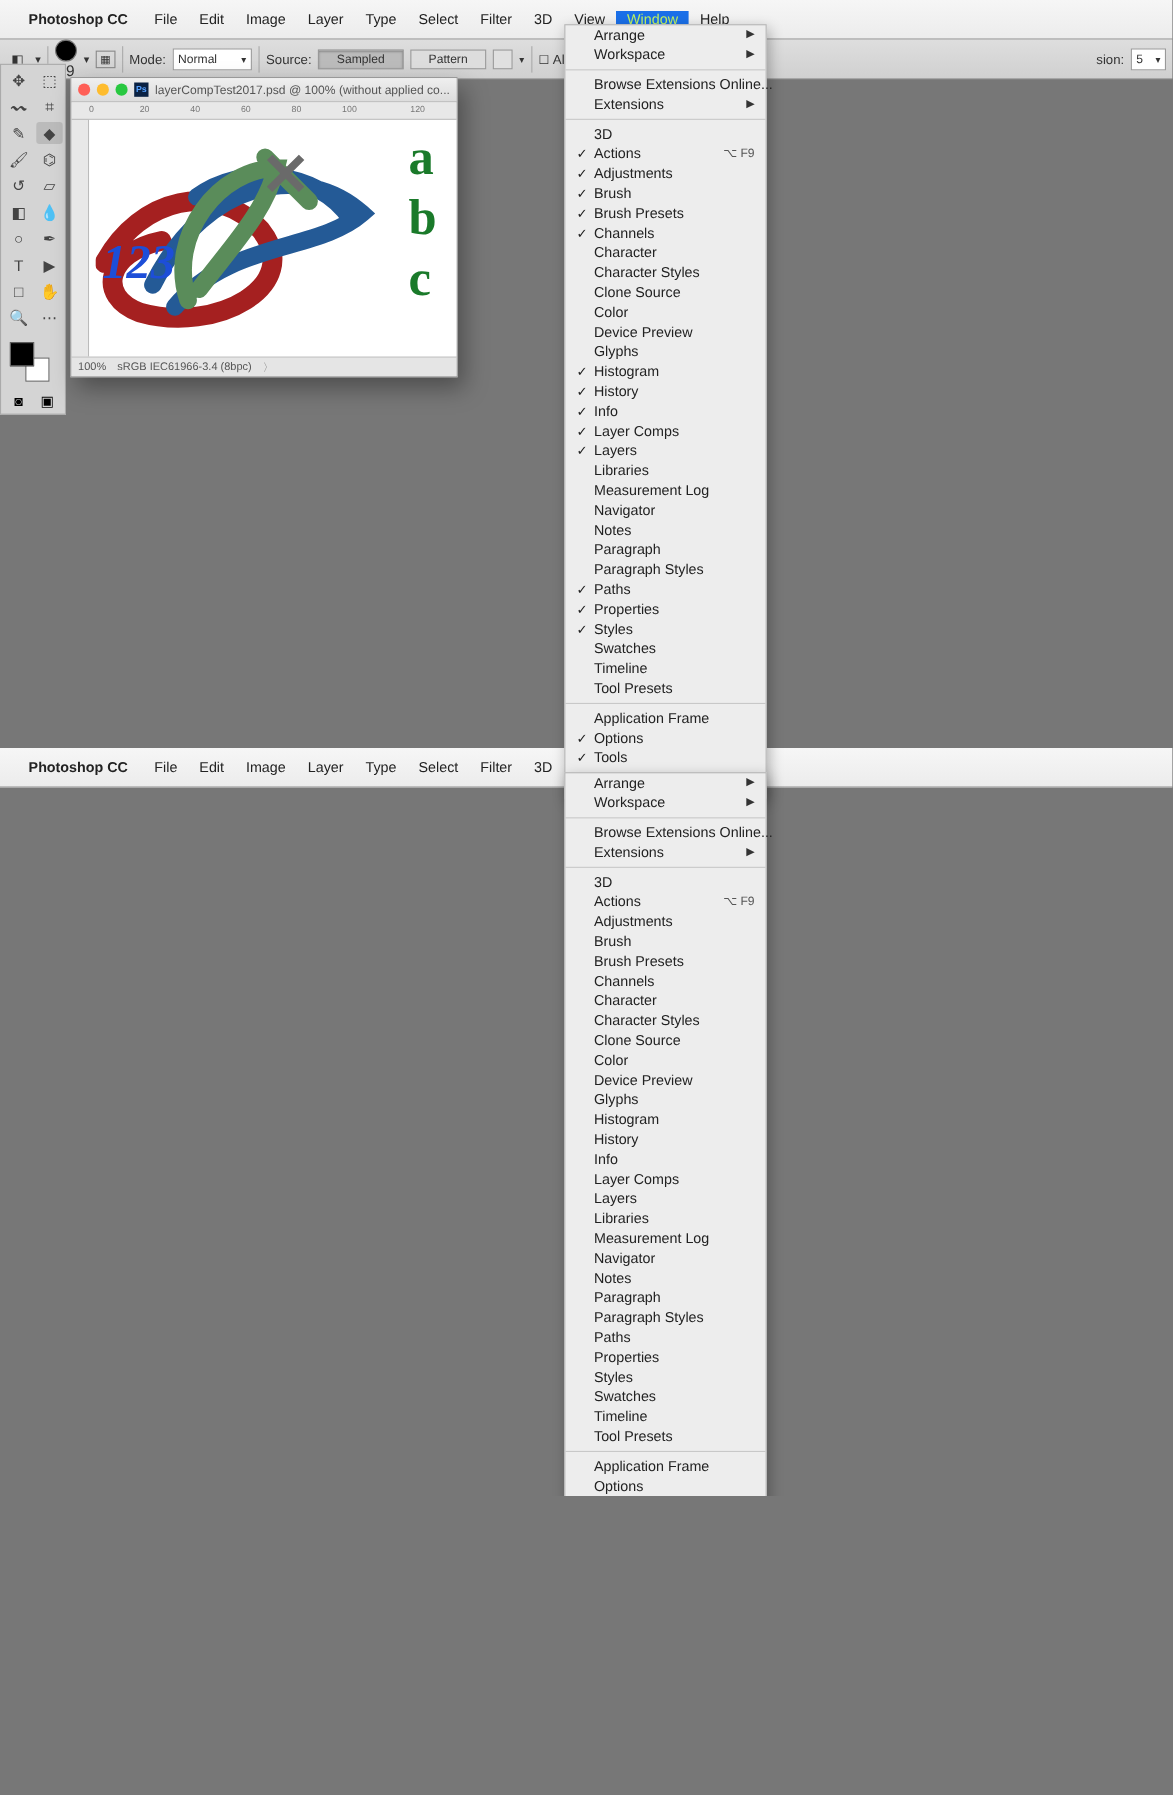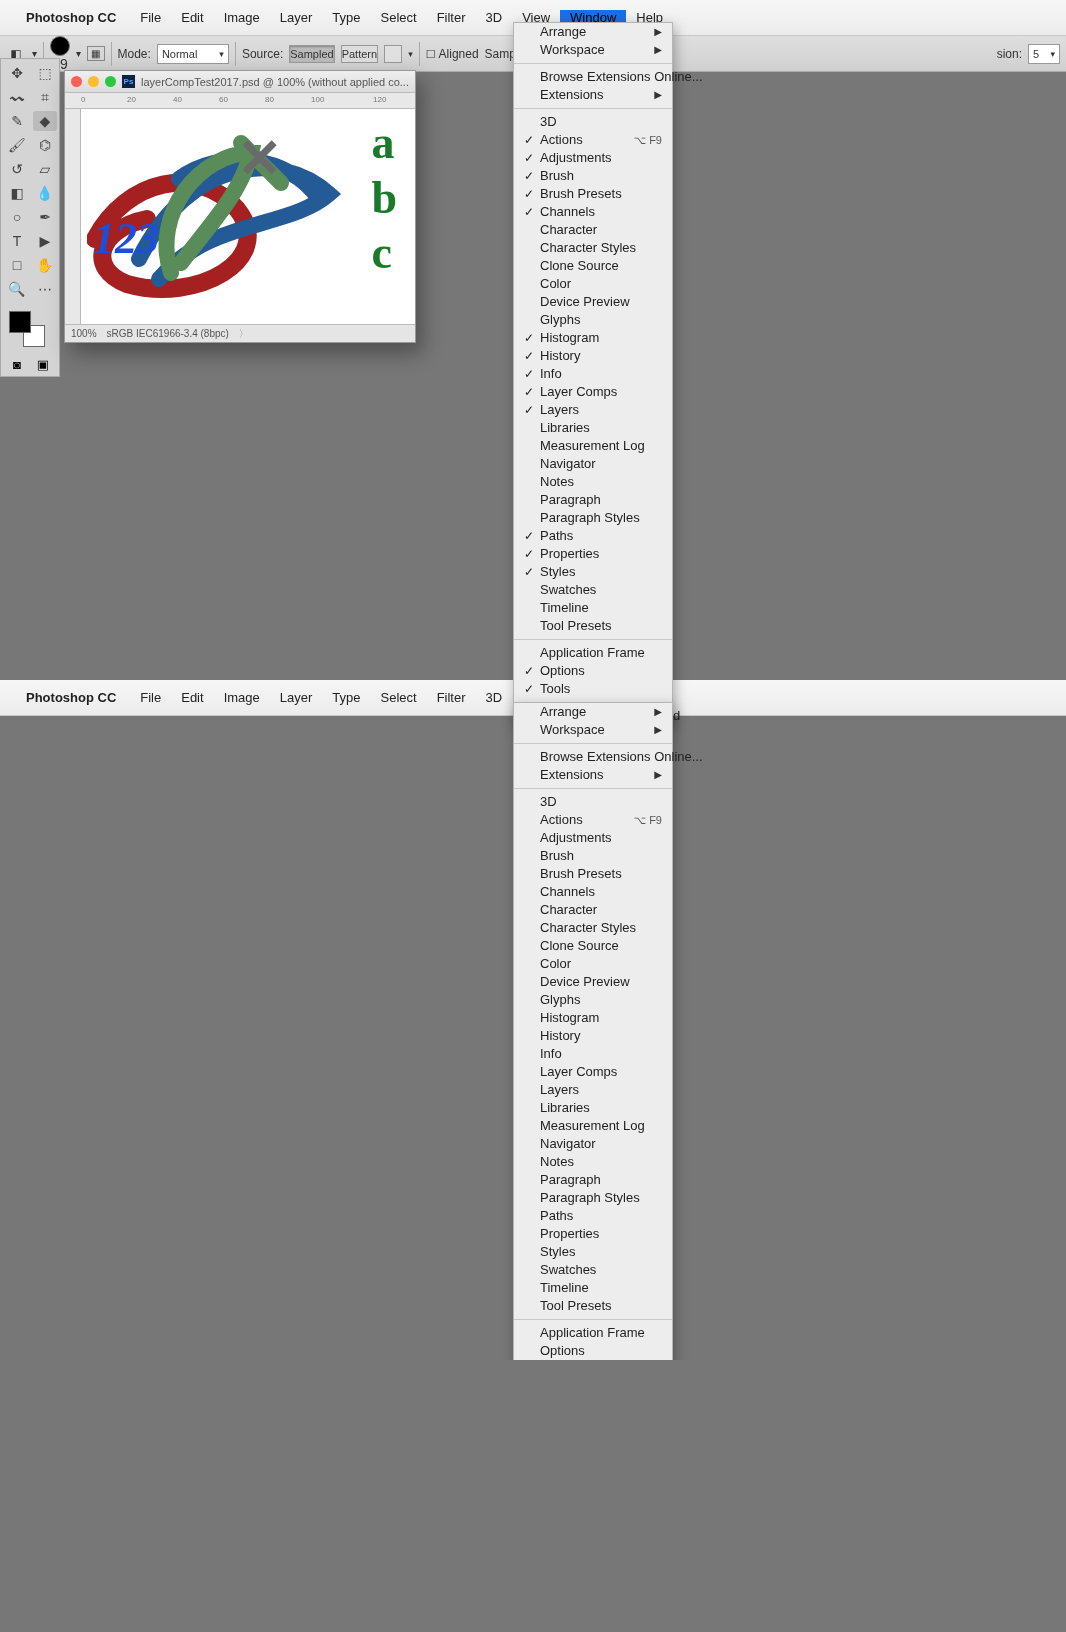--- a/index.html
+++ b/index.html
@@ -22,21 +22,21 @@
     color: #222;
   }
   .menubar .apple { font-size: 14px; margin-right: 14px; }
   .menubar .app-name { font-weight: 600; margin-right: 14px; }
   .menubar .mitem {
     padding: 0 10px;
     cursor: default;
   }
   .menubar .mitem.highlight {
     background: #1a6fe8;
-    color: #000000;
+    color: #bef264;
   }
   .optionsbar {
     background: linear-gradient(#dedede,#d0d0d0);
     border-bottom: 1px solid #aaa;
     height: 36px;
     display: flex;
     align-items: center;
     gap: 6px;
     padding: 0 6px;
     font-size: 12px;
@@ -44,37 +44,37 @@
   }
   .optionsbar .circle {
     width: 20px; height: 20px; border-radius: 50%; background:#000; border:1px solid #777;
   }
   .optionsbar .num { font-size:14px; }
   .optionsbar .sel {
     border:1px solid #999; height:20px; padding:0 4px; font-size:11px;
     background:#fff; display:flex; align-items:center;
   }
   .optionsbar .btn {
-    border:1px solid #999; padding:2px 0; font-size:11px;
+    border:1px solid #999; padding:2px 16px; font-size:11px;
     background:#ddd;
   }
   .optionsbar .btn.active { background:#bbb; box-shadow: inset 0 1px 2px rgba(0,0,0,0.3); }
   .optionsbar .chk::before { content:"☐ "; font-size:11px; }
   .optionsbar .sep { width:1px; height:24px; background:#aaa; }
 
   
   .dropdown {
     position: absolute;
     top: 22px;
     background:#ededed;
     border:1px solid #b5b5b5;
     box-shadow: 2px 4px 12px rgba(0,0,0,0.3);
     font-size: 13px;
     color: #222;
-    width: 160px;
+    width: 184px;
     z-index: 100;
   }
   .dropdown .drow {
     display:flex; align-items:center;
     padding: 1px 10px 1px 26px;
     position:relative;
     white-space: nowrap;
     line-height: 16px;
   }
   .dropdown .drow .check {

